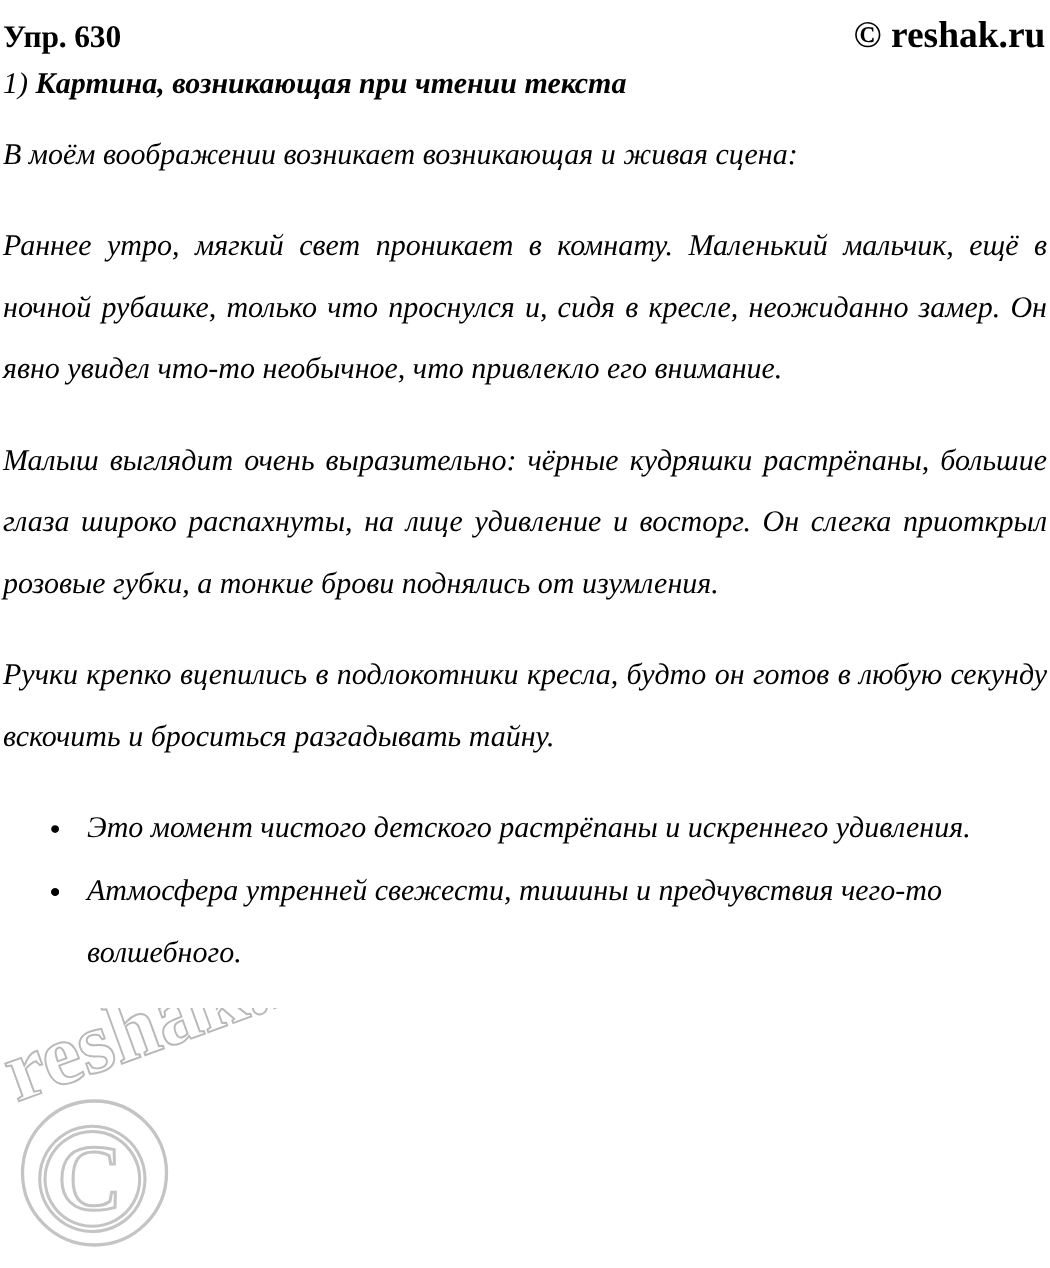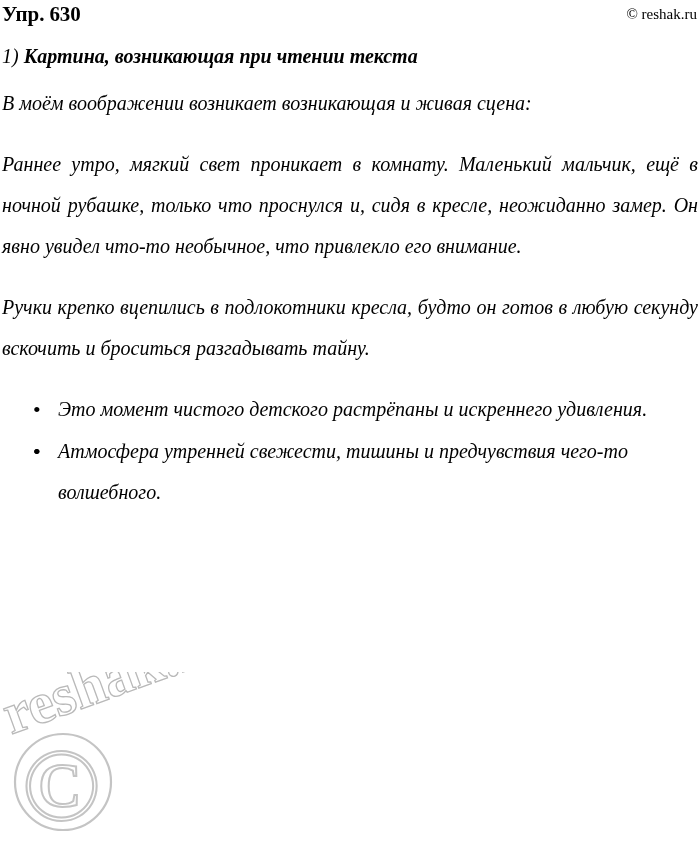--- a/index.html
+++ b/index.html
@@ -24,36 +24,36 @@
     padding: 0;
   }
 
   
   .header {
     position: absolute;
     top: 0;
     left: 0;
     right: 0;
     height: 30px;
-    padding: 1px 3px 0 2px;
+    padding: 11px 3px 0 2px;
     box-sizing: border-box;
     display: flex;
     align-items: flex-start;
     justify-content: space-between;
   }
   .header-left {
     font-size: 21px;
     font-weight: bold;
     line-height: 26px;
     letter-spacing: -0.1px;
     white-space: nowrap;
   }
   .header-right {
-    font-size: 15px;
-    font-weight: normal;
+    font-size: 25px;
+    font-weight: bold;
     line-height: 26px;
     white-space: nowrap;
   }
 
   
   .content {
     position: absolute;
     top: 41px;
     left: 2px;
     width: 696px;
@@ -165,20 +165,21 @@
   <div class="content">
 
     <div class="title-line">
       <span class="num">1)</span><span>&nbsp;</span><span class="strong">Картина, возникающая при чтении текста</span>
     </div>
 
     <p class="para nojust">В моём воображении возникает возникающая и живая сцена:</p>
 
     <p class="para">Раннее утро, мягкий свет проникает в комнату. Маленький мальчик, ещё в ночной рубашке, только что проснулся и, сидя в кресле, неожиданно замер. Он явно увидел что-то необычное, что привлекло его внимание.</p>
 
+    <p class="para">Малыш выглядит очень выразительно: чёрные кудряшки растрёпаны, большие глаза широко распахнуты, на лице удивление и восторг. Он слегка приоткрыл розовые губки, а тонкие брови поднялись от изумления.</p>
 
     <p class="para">Ручки крепко вцепились в подлокотники кресла, будто он готов в любую секунду вскочить и броситься разгадывать тайну.</p>
 
 
     <ul class="bullets">
       <li>
         <span class="dot">•</span>
         <span>Это момент чистого детского растрёпаны и искреннего удивления.</span>
       </li>
       <li class="nojust">

